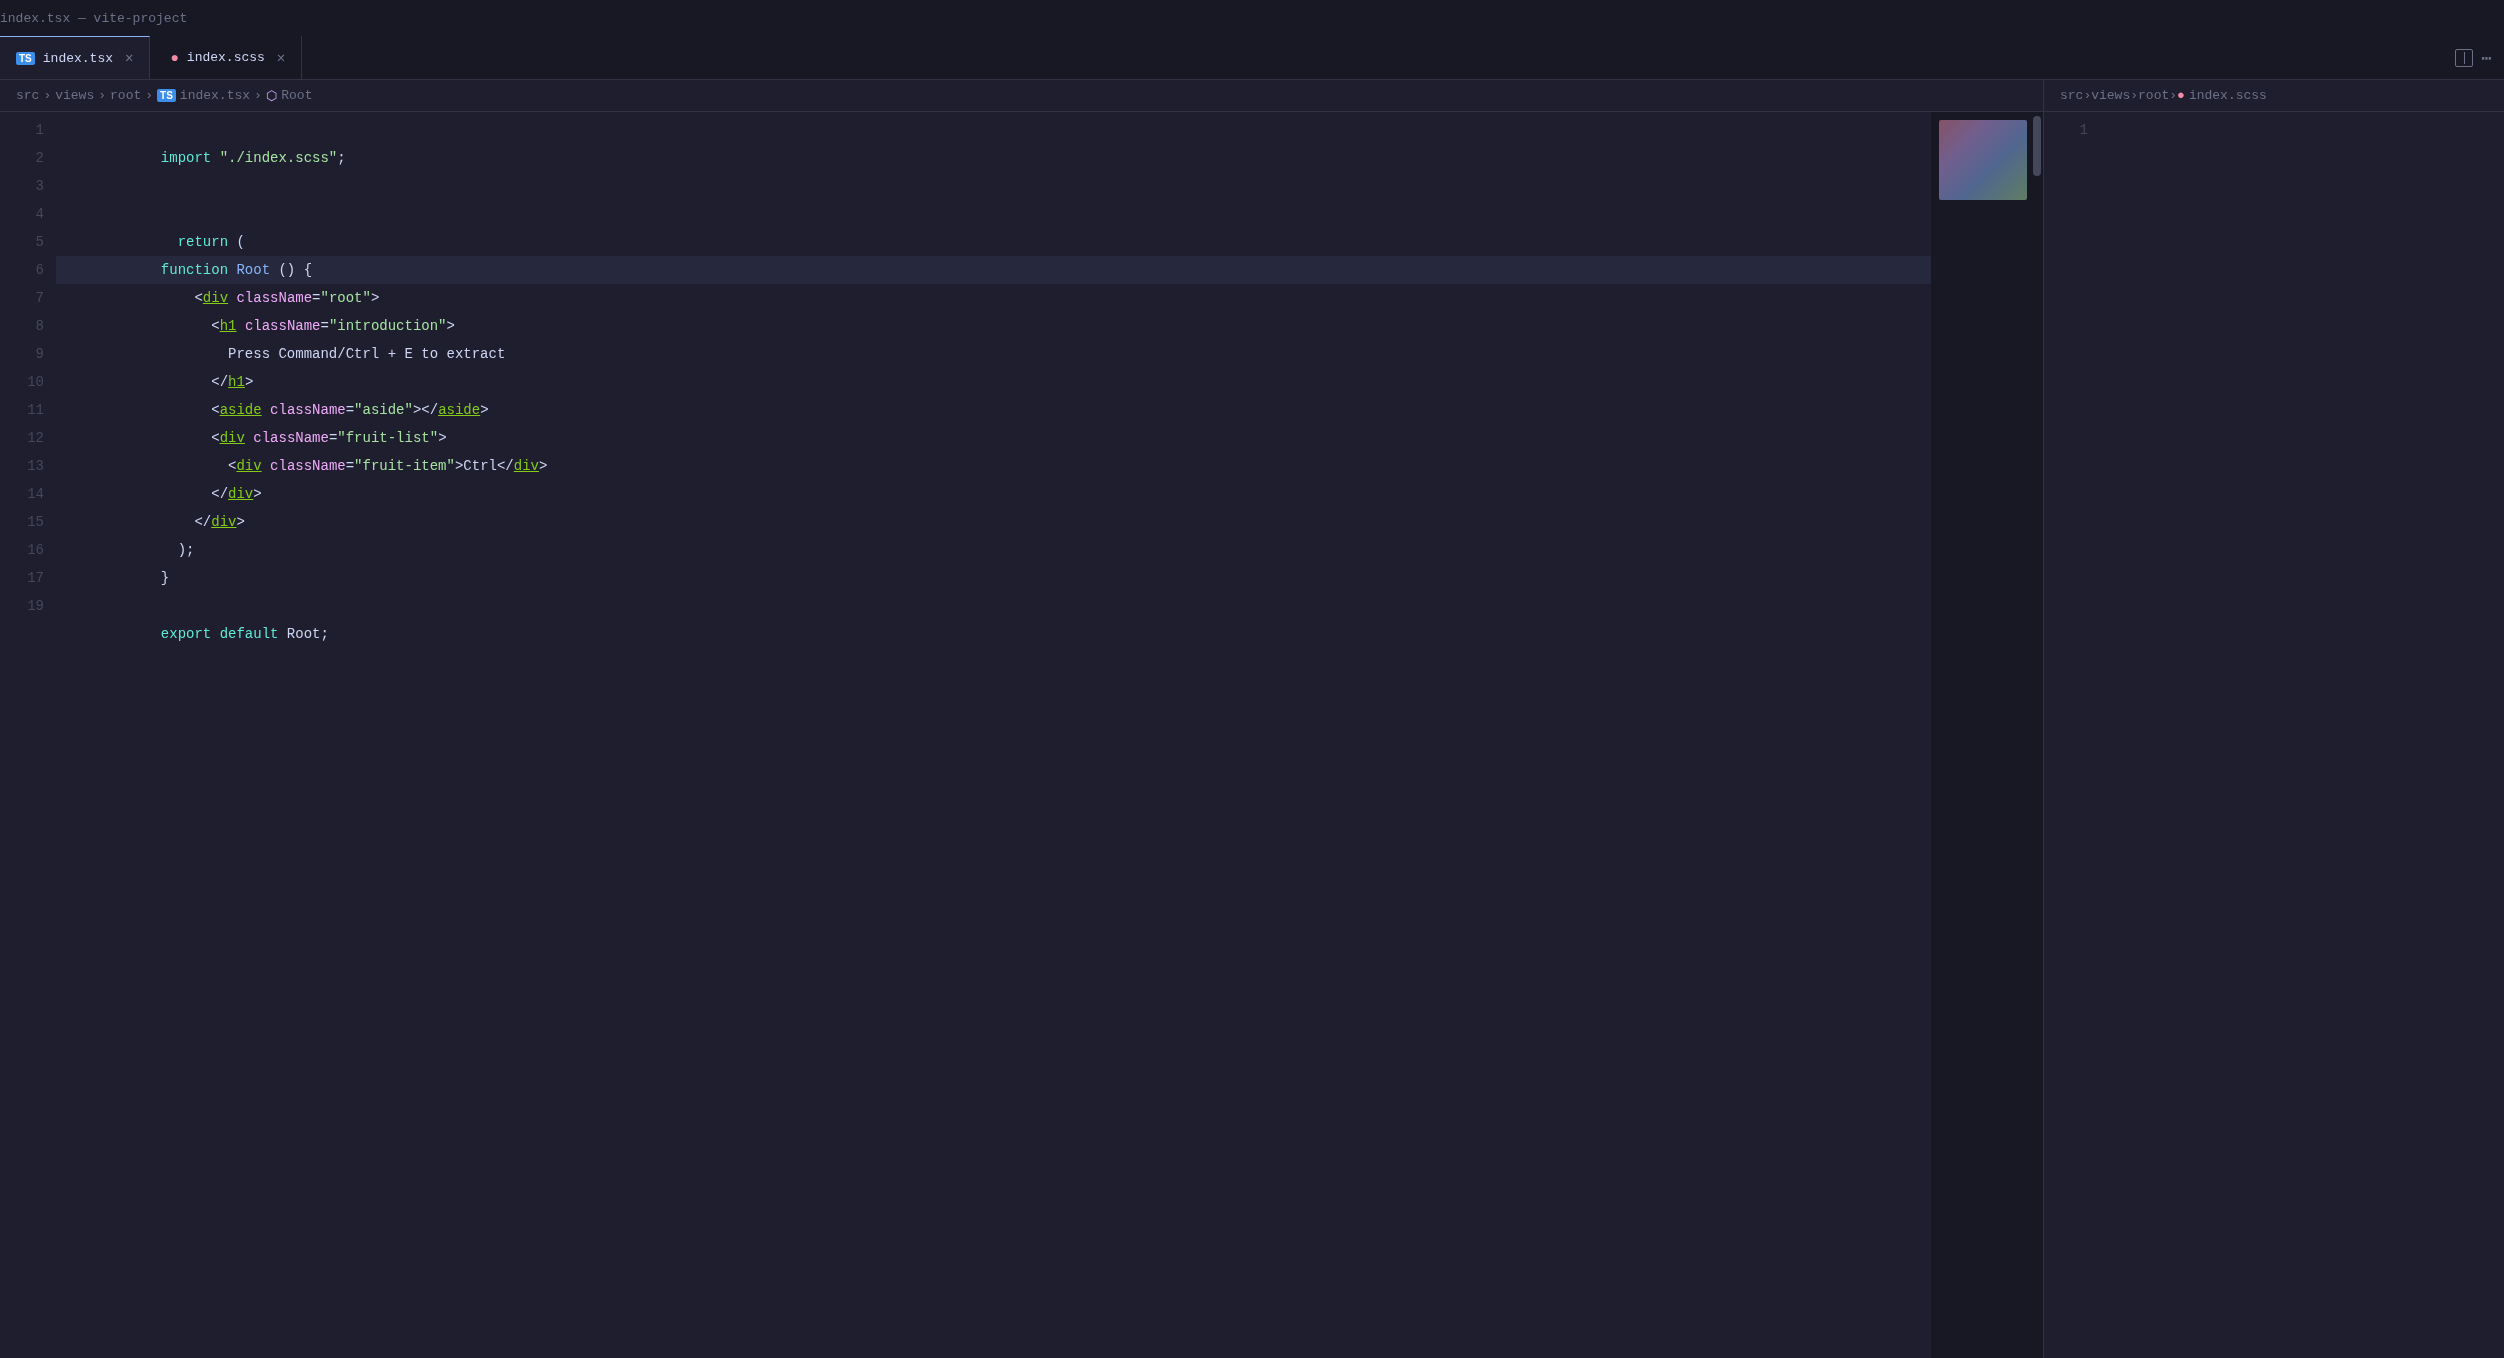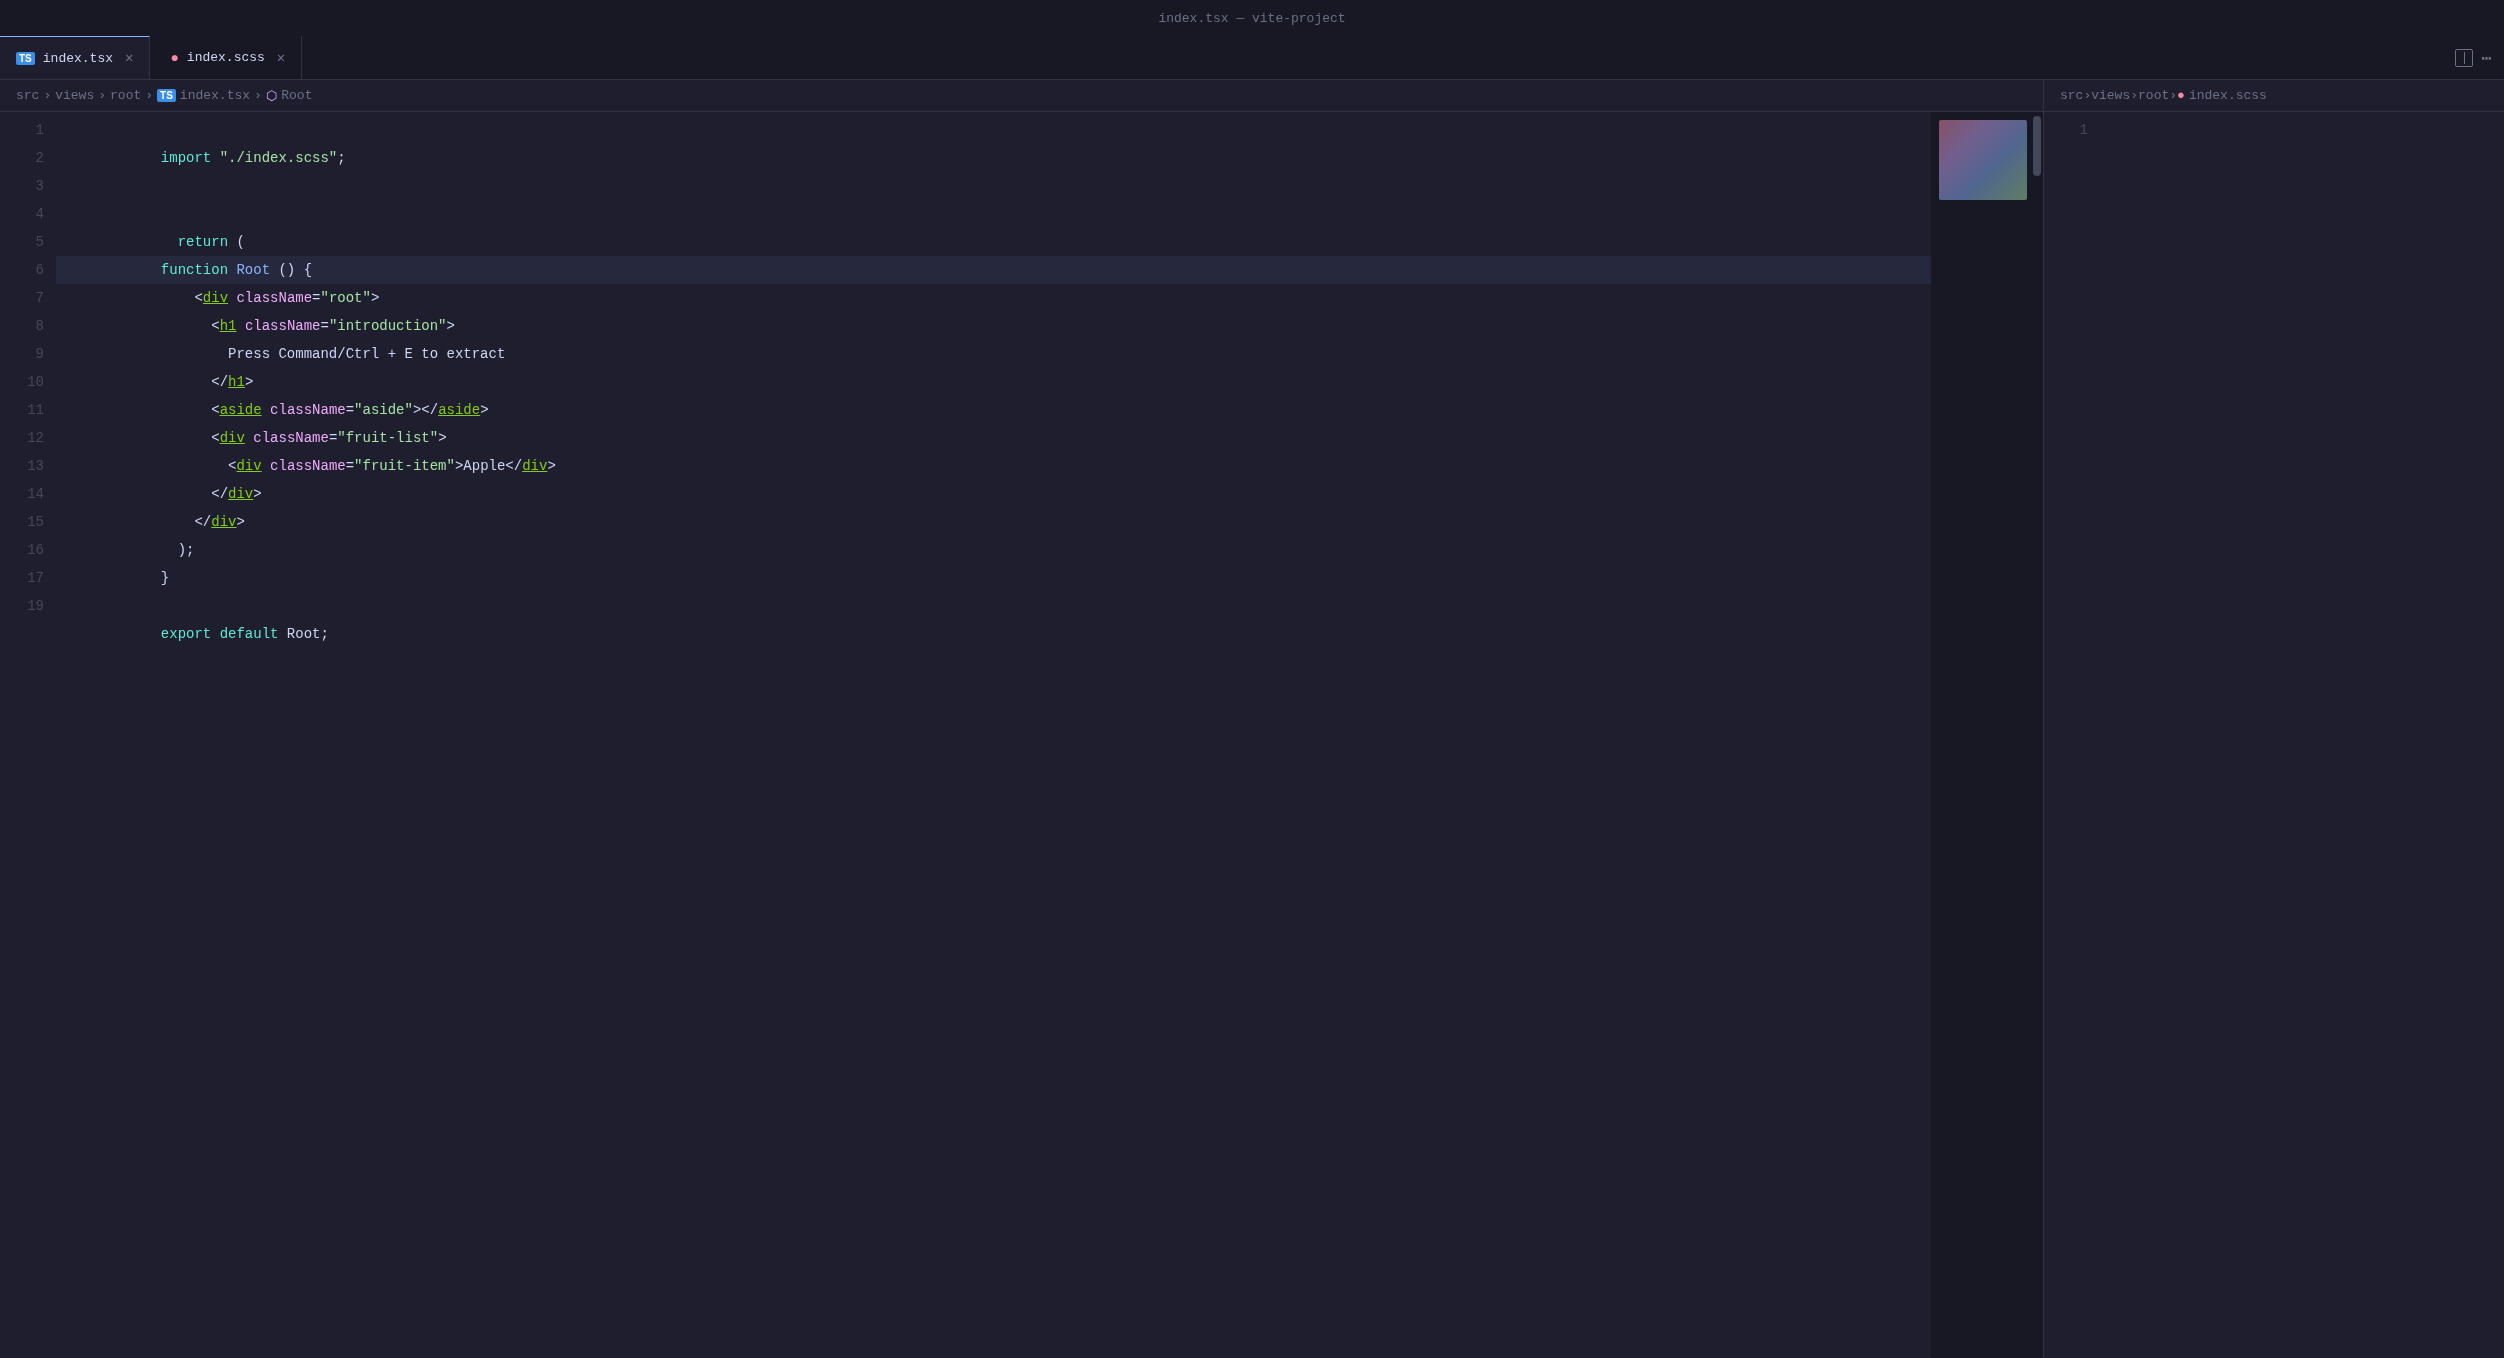--- a/index.html
+++ b/index.html
@@ -20,21 +20,20 @@
       width: 100%;
       height: 100%;
     }
 
     
     .title-bar {
       background: #181825;
       height: 36px;
       display: flex;
       align-items: center;
-      justify-content: center;
       color: #6c7086;
       font-size: 13px;
     }
 
     
     .tab-bar {
       background: #181825;
       display: flex;
       align-items: stretch;
       height: 44px;
@@ -391,21 +390,21 @@
 
           <div class="code-line">
             <span class="text">      </span><span class="punc">&lt;</span><span class="tag">aside</span><span class="text"> </span><span class="attr">className</span><span class="punc">=</span><span class="str">"aside"</span><span class="punc">&gt;&lt;/</span><span class="tag">aside</span><span class="punc">&gt;</span>
           </div>
 
           <div class="code-line">
             <span class="text">      </span><span class="punc">&lt;</span><span class="tag">div</span><span class="text"> </span><span class="attr">className</span><span class="punc">=</span><span class="str">"fruit-list"</span><span class="punc">&gt;</span>
           </div>
 
           <div class="code-line">
-            <span class="text">        </span><span class="punc">&lt;</span><span class="tag">div</span><span class="text"> </span><span class="attr">className</span><span class="punc">=</span><span class="str">"fruit-item"</span><span class="punc">&gt;</span><span class="text">Apple</span><span class="punc">&lt;/</span><span class="tag">div</span><span class="punc">&gt;</span>
+            <span class="text">        </span><span class="punc">&lt;</span><span class="tag">div</span><span class="text"> </span><span class="attr">className</span><span class="punc">=</span><span class="str">"fruit-item"</span><span class="punc">&gt;</span><span class="text">Ctrl</span><span class="punc">&lt;/</span><span class="tag">div</span><span class="punc">&gt;</span>
           </div>
 
           <div class="code-line">
             <span class="text">      </span><span class="punc">&lt;/</span><span class="tag">div</span><span class="punc">&gt;</span>
           </div>
 
           <div class="code-line">
             <span class="text">    </span><span class="punc">&lt;/</span><span class="tag">div</span><span class="punc">&gt;</span>
           </div>
 

